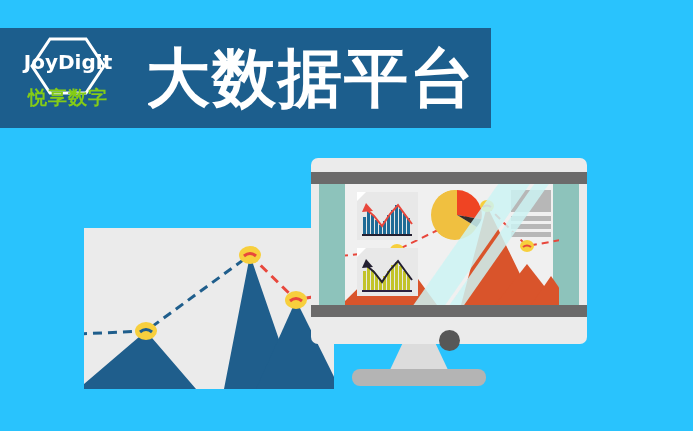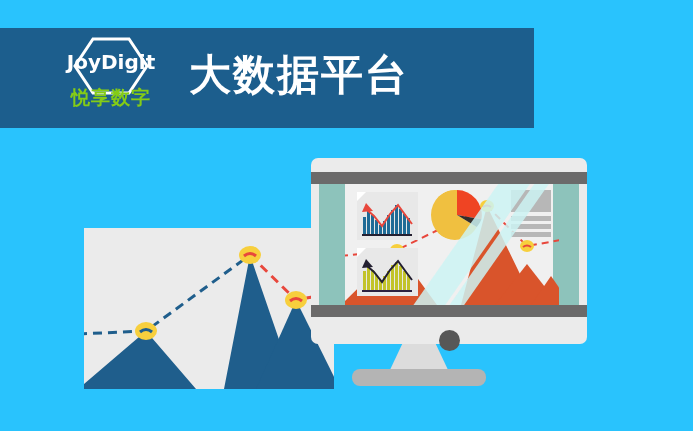--- a/index.html
+++ b/index.html
@@ -8,41 +8,41 @@
     background:#29c3fd;
     font-family:"Liberation Sans","DejaVu Sans",sans-serif;
     position:relative;
   }
   .stage{position:absolute;left:0;top:0;width:693px;height:431px;overflow:hidden;}
 
   
   .banner{
     position:absolute;left:0;top:28px;width:491px;height:100px;
     background:#1c5e8d;
-    display:flex;align-items:center;padding-left:43px;
+    display:flex;align-items:center;
   }
   .logo{
     position:relative;width:112px;height:86px;margin-left:12px;
     display:flex;flex-direction:column;align-items:center;justify-content:center;
   }
   .logo-hex{position:absolute;left:18px;top:2px;width:76px;height:58px;}
   .logo-word{
     position:relative;z-index:2;color:#ffffff;font-weight:bold;
     font-size:20px;letter-spacing:0px;line-height:1;
     font-family:"DejaVu Sans",sans-serif;
     margin-top:2px;
   }
   .logo-sub{
     position:relative;z-index:2;color:#84cc16;font-weight:bold;
     font-size:19px;letter-spacing:1px;margin-top:16px;line-height:1;
   }
   .banner-title{
-    color:#ffffff;font-size:42px;font-weight:bold;letter-spacing:2px;
+    color:#ffffff;font-size:64px;font-weight:bold;letter-spacing:2px;
     margin-left:22px;line-height:1;
-    font-family:Liberation Mono, monospace;
+    font-family:Liberation Sans, sans-serif;
   }
 
   
   .left-panel{
     position:absolute;left:84px;top:228px;width:250px;height:161px;
     background:#ebebeb;overflow:hidden;
   }
 
   
   .monitor{position:absolute;left:311px;top:158px;width:276px;height:186px;}

